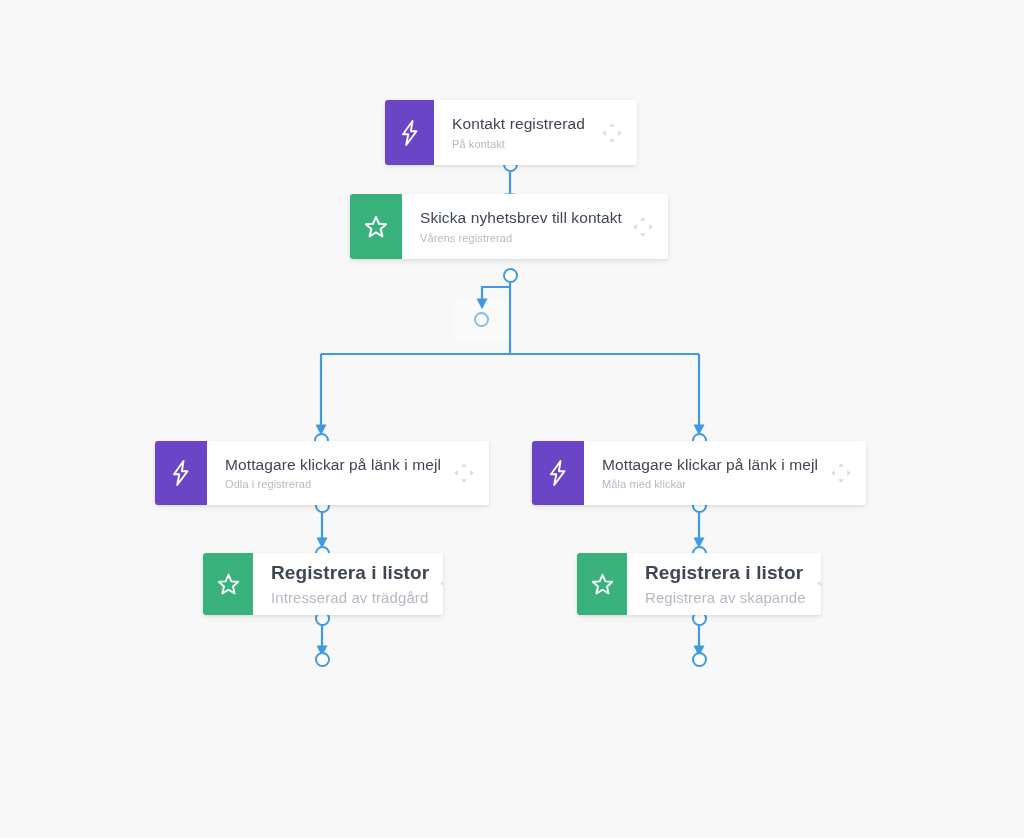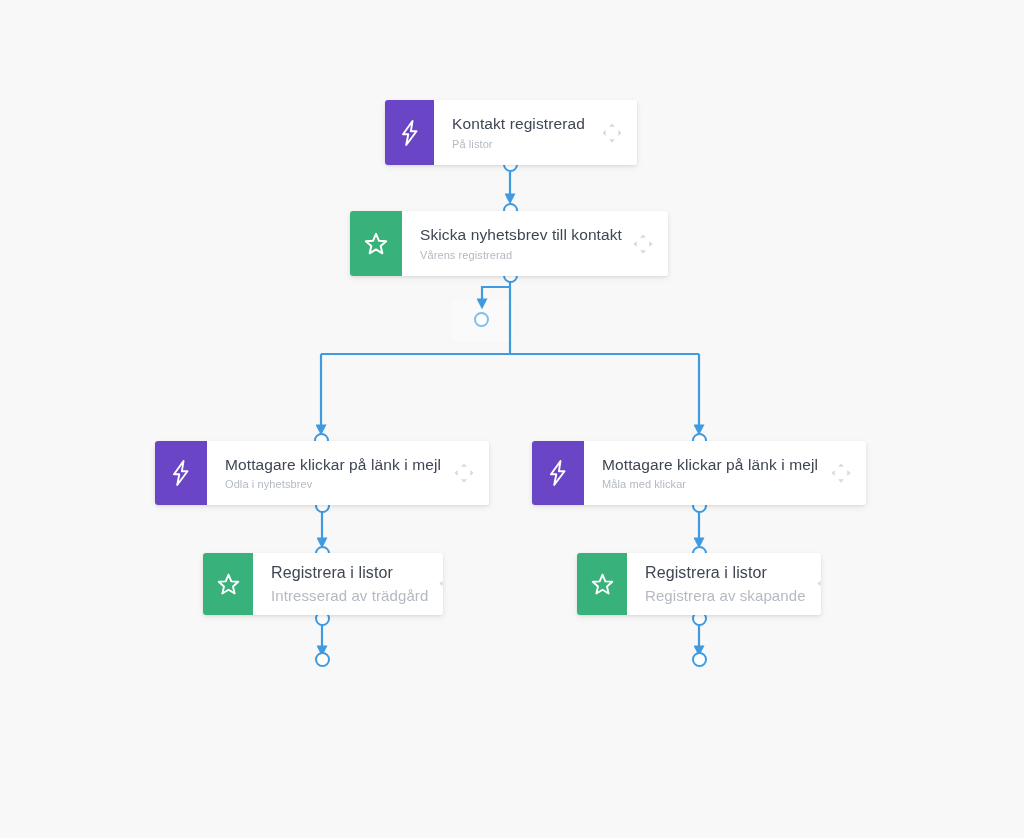--- a/index.html
+++ b/index.html
@@ -71,21 +71,21 @@
     letter-spacing: 0.1px;
   }
   .node-subtitle {
     color: #b4b9c2;
     font-size: 11px;
     line-height: 1.3;
     margin-top: 3px;
     white-space: nowrap;
     letter-spacing: 0.1px;
   }
-  .node-title.small { font-size: 16px; }
+  .node-title.small { font-size: 19px; font-weight: bold; }
   .node-subtitle.small { font-size: 15px; }
   .move-handle {
     flex: 0 0 auto;
     width: 22px;
     height: 22px;
     opacity: 0.9;
     margin-left: 10px;
   }
   .move-handle svg { display: block; }
   .port {
@@ -151,36 +151,36 @@
 
   <div class="node" style="left:385px; top:100px; width:252px; height:65px;">
     <div class="node-icon purple" style="width:49px;">
       <svg width="22" height="26" viewBox="0 0 22 26">
         <path d="M13.5 1 L4 14.2 L9.3 14.2 L7.2 25 L17.5 11.2 L11.9 11.2 Z" fill="none" stroke="#ffffff" stroke-width="1.9" stroke-linejoin="round" stroke-linecap="round"></path>
       </svg>
     </div>
     <div class="node-body">
       <div class="node-text">
         <div class="node-title">Kontakt registrerad</div>
-        <div class="node-subtitle">På listor</div>
-      </div>
-      <div class="move-handle">
-        <svg width="22" height="22" viewBox="0 0 24 24">
-          <g fill="#d3d7e0">
-            <path d="M12 1.5 L15.2 5.2 L8.8 5.2 Z"></path>
-            <path d="M12 22.5 L8.8 18.8 L15.2 18.8 Z"></path>
-            <path d="M1.5 12 L5.2 8.8 L5.2 15.2 Z"></path>
-            <path d="M22.5 12 L18.8 15.2 L18.8 8.8 Z"></path>
-          </g>
-        </svg>
-      </div>
-    </div>
-  </div>
-
-  <div class="node" style="left:350px; top:211px; width:318px; height:65px;">
+        <div class="node-subtitle">På kontakt</div>
+      </div>
+      <div class="move-handle">
+        <svg width="22" height="22" viewBox="0 0 24 24">
+          <g fill="#d3d7e0">
+            <path d="M12 1.5 L15.2 5.2 L8.8 5.2 Z"></path>
+            <path d="M12 22.5 L8.8 18.8 L15.2 18.8 Z"></path>
+            <path d="M1.5 12 L5.2 8.8 L5.2 15.2 Z"></path>
+            <path d="M22.5 12 L18.8 15.2 L18.8 8.8 Z"></path>
+          </g>
+        </svg>
+      </div>
+    </div>
+  </div>
+
+  <div class="node" style="left:350px; top:194px; width:318px; height:65px;">
     <div class="node-icon green" style="width:52px;">
       <svg width="26" height="26" viewBox="0 0 24 24">
         <path d="M12 2.6 L14.7 9.0 L21.4 9.4 L16.3 13.9 L17.9 20.6 L12 17.0 L6.1 20.6 L7.7 13.9 L2.6 9.4 L9.3 9.0 Z" fill="none" stroke="#ffffff" stroke-width="1.8" stroke-linejoin="round"></path>
       </svg>
     </div>
     <div class="node-body">
       <div class="node-text">
         <div class="node-title">Skicka nyhetsbrev till kontakt</div>
         <div class="node-subtitle">Vårens registrerad</div>
       </div>
@@ -199,21 +199,21 @@
 
   <div class="node" style="left:155px; top:441px; width:334px; height:64px;">
     <div class="node-icon purple" style="width:52px;">
       <svg width="22" height="26" viewBox="0 0 22 26">
         <path d="M13.5 1 L4 14.2 L9.3 14.2 L7.2 25 L17.5 11.2 L11.9 11.2 Z" fill="none" stroke="#ffffff" stroke-width="1.9" stroke-linejoin="round" stroke-linecap="round"></path>
       </svg>
     </div>
     <div class="node-body">
       <div class="node-text">
         <div class="node-title">Mottagare klickar på länk i mejl</div>
-        <div class="node-subtitle">Odla i nyhetsbrev</div>
+        <div class="node-subtitle">Odla i registrerad</div>
       </div>
       <div class="move-handle">
         <svg width="22" height="22" viewBox="0 0 24 24">
           <g fill="#d3d7e0">
             <path d="M12 1.5 L15.2 5.2 L8.8 5.2 Z"></path>
             <path d="M12 22.5 L8.8 18.8 L15.2 18.8 Z"></path>
             <path d="M1.5 12 L5.2 8.8 L5.2 15.2 Z"></path>
             <path d="M22.5 12 L18.8 15.2 L18.8 8.8 Z"></path>
           </g>
         </svg>

